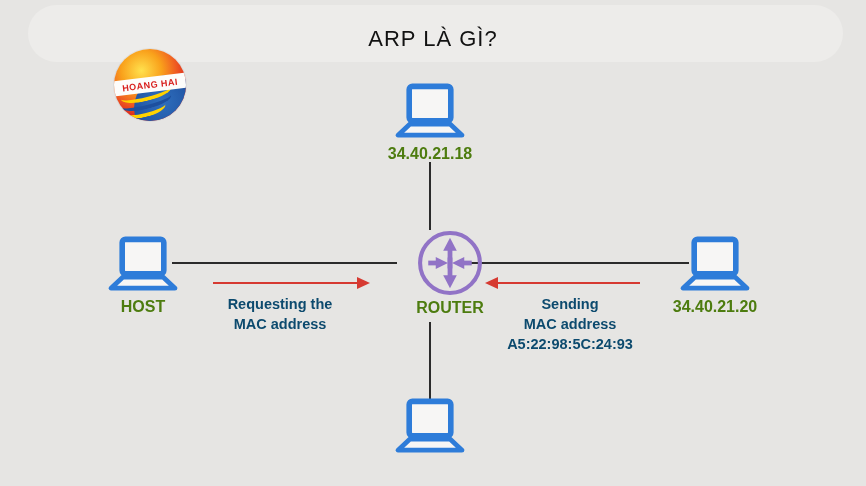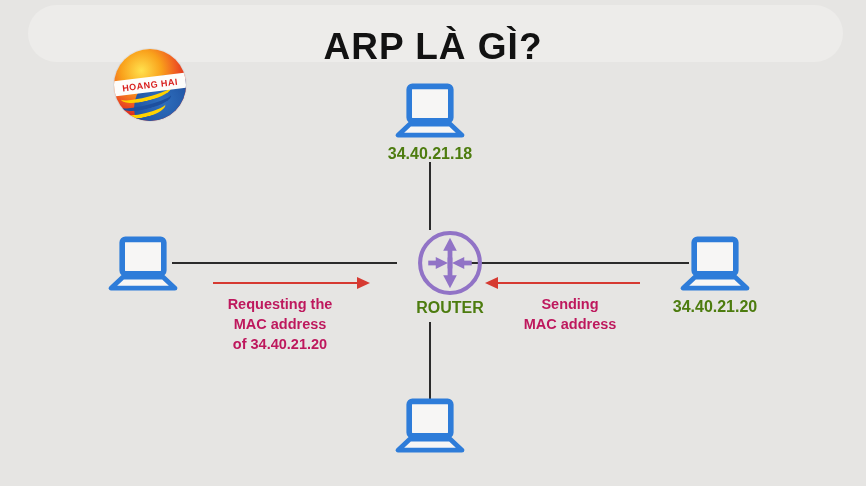--- a/index.html
+++ b/index.html
@@ -22,21 +22,21 @@
     overflow:hidden;
     color:var(--text);
   }
   .top-panel{
     position:absolute;left:28px;top:5px;width:815px;height:57px;
     background:var(--panel);border-radius:45px;
   }
   .title{
     position:absolute;left:0;top:26px;width:100%;
     text-align:center;
-    font-size:37px;font-weight:700;letter-spacing:1px;
+    font-size:22px;font-weight:400;letter-spacing:1px;
     color:#121212;
   }
   
   .logo{
     position:absolute;left:114px;top:49px;width:72px;height:72px;
     border-radius:50%;
     background:radial-gradient(circle at 38% 30%, #ffe14d 0%, #f9a11b 30%, #ef5a22 52%, #d8201d 72%, #c01318 100%);
     overflow:hidden;
     box-shadow:0 0 0 1px rgba(0,0,0,0.05);
   }
@@ -91,21 +91,21 @@
     content:"";position:absolute;top:-5px;width:0;height:0;
     border-top:6px solid transparent;border-bottom:6px solid transparent;
   }
   .flow-arrow.to-right::after{right:-12px;border-left:13px solid var(--arrow);}
   .flow-arrow.to-left::after{left:-12px;border-right:13px solid var(--arrow);}
   #arrow-request{left:213px;top:282px;width:145px;}
   #arrow-reply{left:497px;top:282px;width:143px;}
   
   .message{
     position:absolute;width:200px;text-align:center;
-    font-size:14.5px;font-weight:700;line-height:20px;color:#be185d;
+    font-size:14.5px;font-weight:700;line-height:20px;color:#0c4a6e;
   }
   #message-request{left:180px;top:294px;}
   #message-reply{left:470px;top:294px;}
 </style>
 </head>
 <body>
 
 <div class="top-panel"></div>
 
 <div class="title">ARP LÀ GÌ?</div>
@@ -131,20 +131,21 @@
     <path d="M10 65 L90 65 L75 51 L25 51 Z" fill="#f7f6f5" stroke="currentColor" stroke-width="6" stroke-linejoin="round"></path>
   </svg>
   <div class="node-label">34.40.21.18</div>
 </div>
 
 <div id="node-left" class="node">
   <svg class="laptop-svg" viewBox="0 0 100 72">
     <rect x="24" y="4" width="52" height="43" rx="4" fill="#f7f6f5" stroke="currentColor" stroke-width="7"></rect>
     <path d="M10 65 L90 65 L75 51 L25 51 Z" fill="#f7f6f5" stroke="currentColor" stroke-width="6" stroke-linejoin="round"></path>
   </svg>
+  <div class="node-label">HOST</div>
 </div>
 
 <div id="node-right" class="node">
   <svg class="laptop-svg" viewBox="0 0 100 72">
     <rect x="24" y="4" width="52" height="43" rx="4" fill="#f7f6f5" stroke="currentColor" stroke-width="7"></rect>
     <path d="M10 65 L90 65 L75 51 L25 51 Z" fill="#f7f6f5" stroke="currentColor" stroke-width="6" stroke-linejoin="round"></path>
   </svg>
   <div class="node-label">34.40.21.20</div>
 </div>
 
@@ -171,18 +172,18 @@
   </svg>
   <div class="node-label">ROUTER</div>
 </div>
 
 <div id="arrow-request" class="flow-arrow to-right"></div>
 <div id="arrow-reply" class="flow-arrow to-left"></div>
 
 <div id="message-request" class="message">
   <div>Requesting the</div>
   <div>MAC address</div>
-  <div>of 34.40.21.20</div>
 </div>
 <div id="message-reply" class="message">
   <div>Sending</div>
   <div>MAC address</div>
+  <div>A5:22:98:5C:24:93</div>
 </div>
 
 </body></html>

